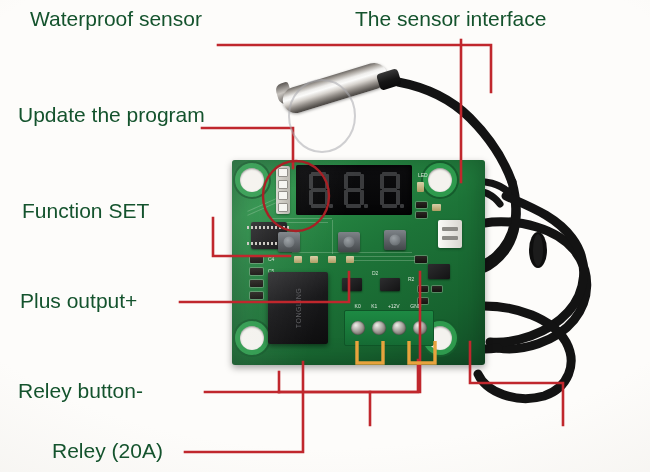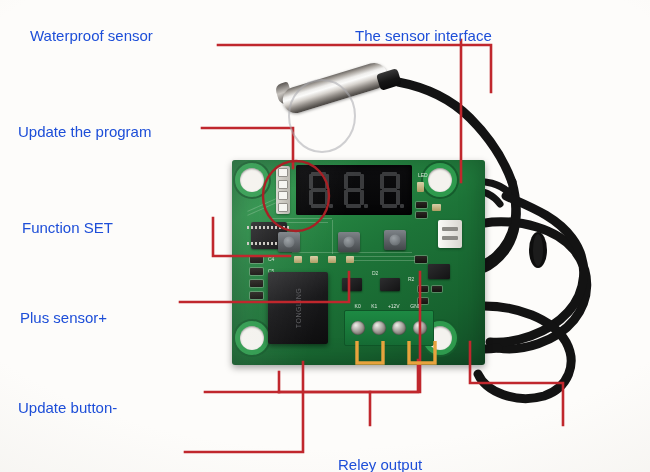--- a/index.html
+++ b/index.html
@@ -158,24 +158,23 @@
   .smd{position:absolute;border-radius:1px;}
   .smd.res{background:linear-gradient(to bottom,#2a2622,#15120f);box-shadow:0 0 0 1px rgba(200,200,190,.35);}
   .smd.cap{background:linear-gradient(to bottom,#d8cfa8,#b09d63);}
   .smd.sot{background:linear-gradient(145deg,#2d2d2f,#131314);box-shadow:0 1px 2px rgba(0,0,0,.5);}
   .ledsilk{position:absolute;color:#d8e6d8;font-size:5px;font-family:"Liberation Sans",sans-serif;}
   .refdes{position:absolute;color:#cfe0cf;font-size:5px;font-family:"Liberation Sans",sans-serif;}
   .trace{position:absolute;background:rgba(190,220,190,.30);}
 
   
   .lbl{
-    position:absolute;color:#1d4ed8;white-space:nowrap;
-    font-size:15px;font-weight:400;line-height:1;
+    position:absolute;color:#14532d;white-space:nowrap;
+    font-size:21px;font-weight:400;line-height:1;
     font-family:"Liberation Sans", sans-serif;
-    margin-top:20px;
   }
   svg.ann{position:absolute;left:0;top:0;width:650px;height:472px;}
 </style>
 </head>
 <body>
 
 <div id="stage">
 
   <div class="photo">
 
@@ -356,17 +355,17 @@
 
     <ellipse cx="296" cy="196" rx="33" ry="35" fill="none" stroke="#a82025" stroke-width="2.4"></ellipse>
 
     <ellipse cx="322" cy="116" rx="33" ry="36" fill="none" stroke="rgba(170,170,175,.55)" stroke-width="2"></ellipse>
   </svg>
 
   <div class="lbl" style="left:30px;top:8px;">Waterproof sensor</div>
   <div class="lbl" style="left:355px;top:8px;">The sensor interface</div>
   <div class="lbl" style="left:18px;top:104px;">Update the program</div>
   <div class="lbl" style="left:22px;top:200px;">Function SET</div>
-  <div class="lbl" style="left:20px;top:290px;">Plus sensor+</div>
-  <div class="lbl" style="left:18px;top:380px;">Update button-</div>
-  <div class="lbl" style="left:338px;top:437px;">Reley output</div>
+  <div class="lbl" style="left:20px;top:290px;">Plus output+</div>
+  <div class="lbl" style="left:18px;top:380px;">Reley button-</div>
+  <div class="lbl" style="left:52px;top:440px;">Reley (20A)</div>
 
 </div>
 
 </body></html>

